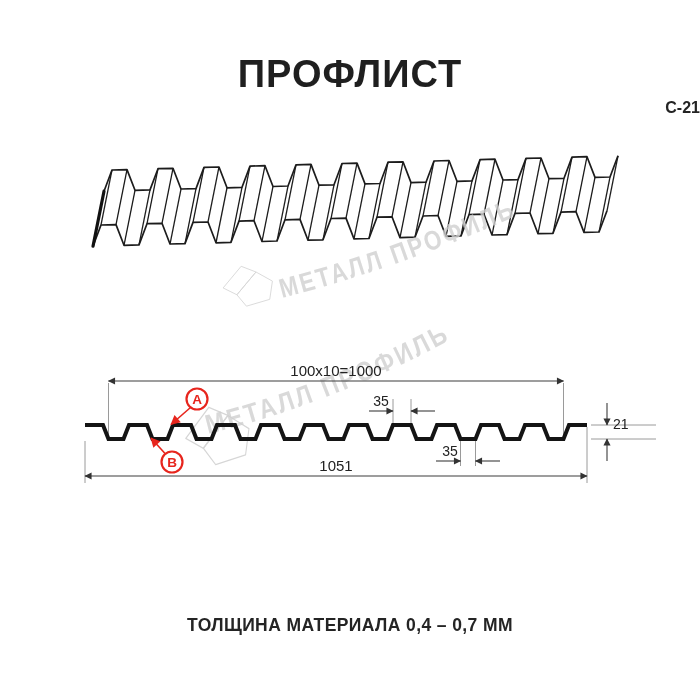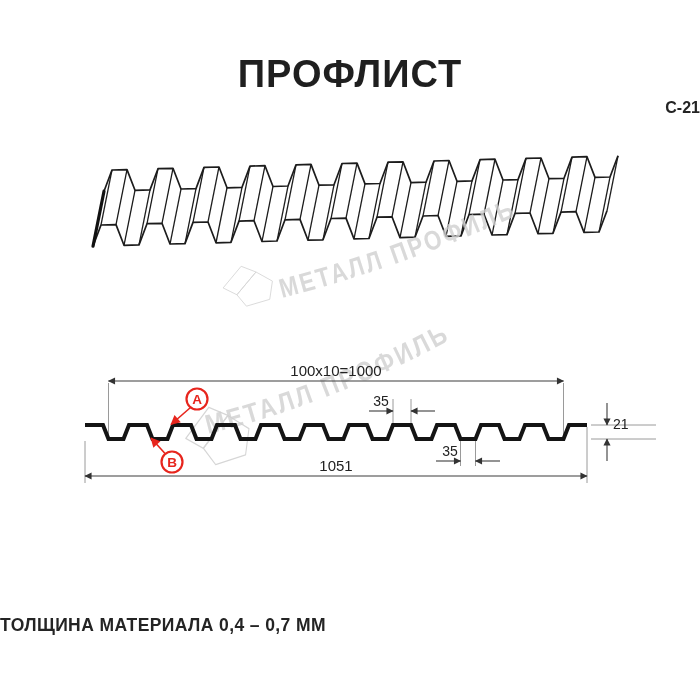--- a/index.html
+++ b/index.html
@@ -2,21 +2,21 @@
 <html><head>
 <meta charset="utf-8">
 <style>
   html,body{margin:0;padding:0;background:#fff;}
   .page{position:relative;width:700px;height:700px;background:#ffffff;overflow:hidden;
         font-family:"Liberation Sans","DejaVu Sans",sans-serif;color:#222;}
   .title{position:absolute;top:55px;left:0;width:700px;text-align:center;
          font-size:38px;line-height:38px;font-weight:800;letter-spacing:1px;color:#1f1f1f;}
   .subtitle{position:absolute;top:100px;left:0;width:700px;text-align:right;
             font-size:16px;line-height:16px;font-weight:700;color:#242424;}
-  .footer-note{position:absolute;top:616px;left:0;width:700px;text-align:left;
+  .footer-note{position:absolute;top:616px;left:0;width:700px;text-align:center;
                font-size:17.5px;line-height:18px;font-weight:700;letter-spacing:.4px;color:#242424;}
   svg{position:absolute;left:0;top:0;}
   
   .edge{stroke:#1c1c1c;stroke-width:1.7;fill:none;stroke-linejoin:round;}
   .rib line{stroke:#1c1c1c;stroke-width:1.3;}
   .cut{stroke:#111;stroke-width:3.2;stroke-linecap:round;}
   .face{fill:#ffffff;stroke:none;}
   .profile{fill:none;stroke:#141414;stroke-width:4;stroke-linejoin:miter;}
   .ext{stroke:#9a9a9a;stroke-width:1;}
   .dim{stroke:#3c3c3c;stroke-width:1.1;}

